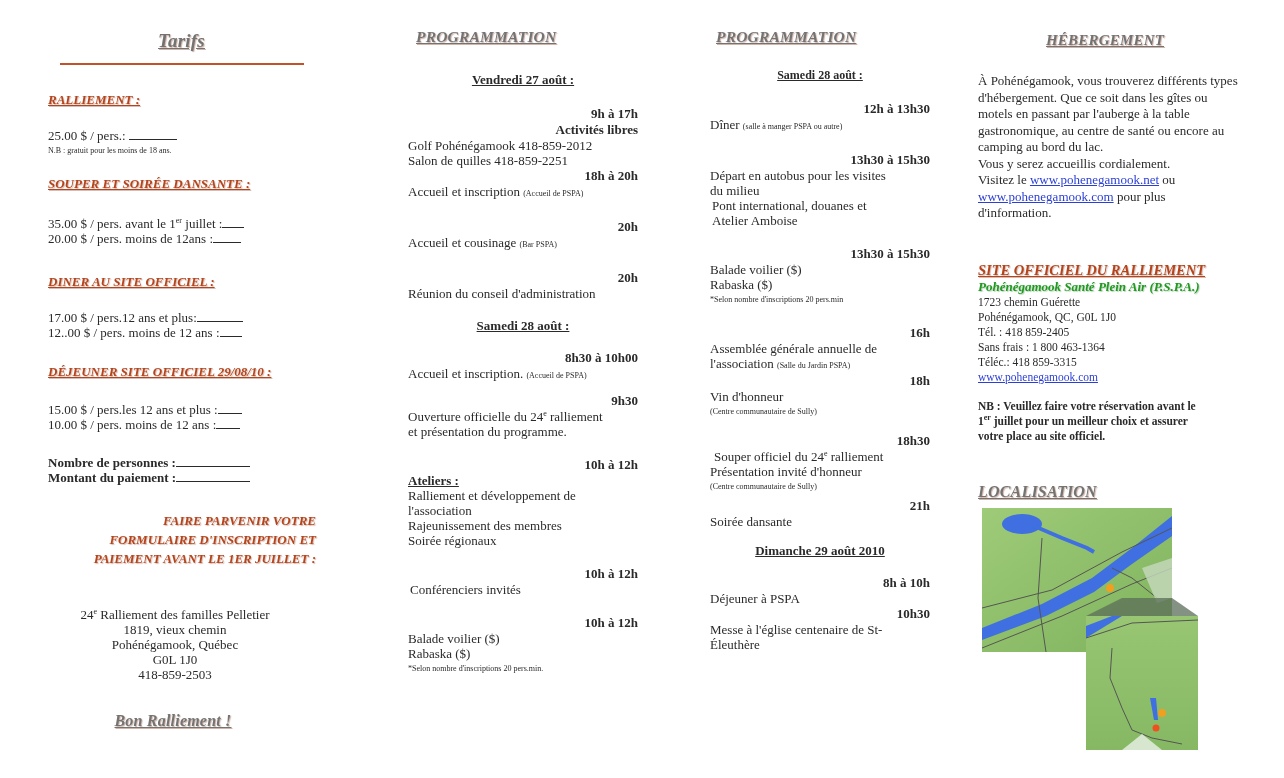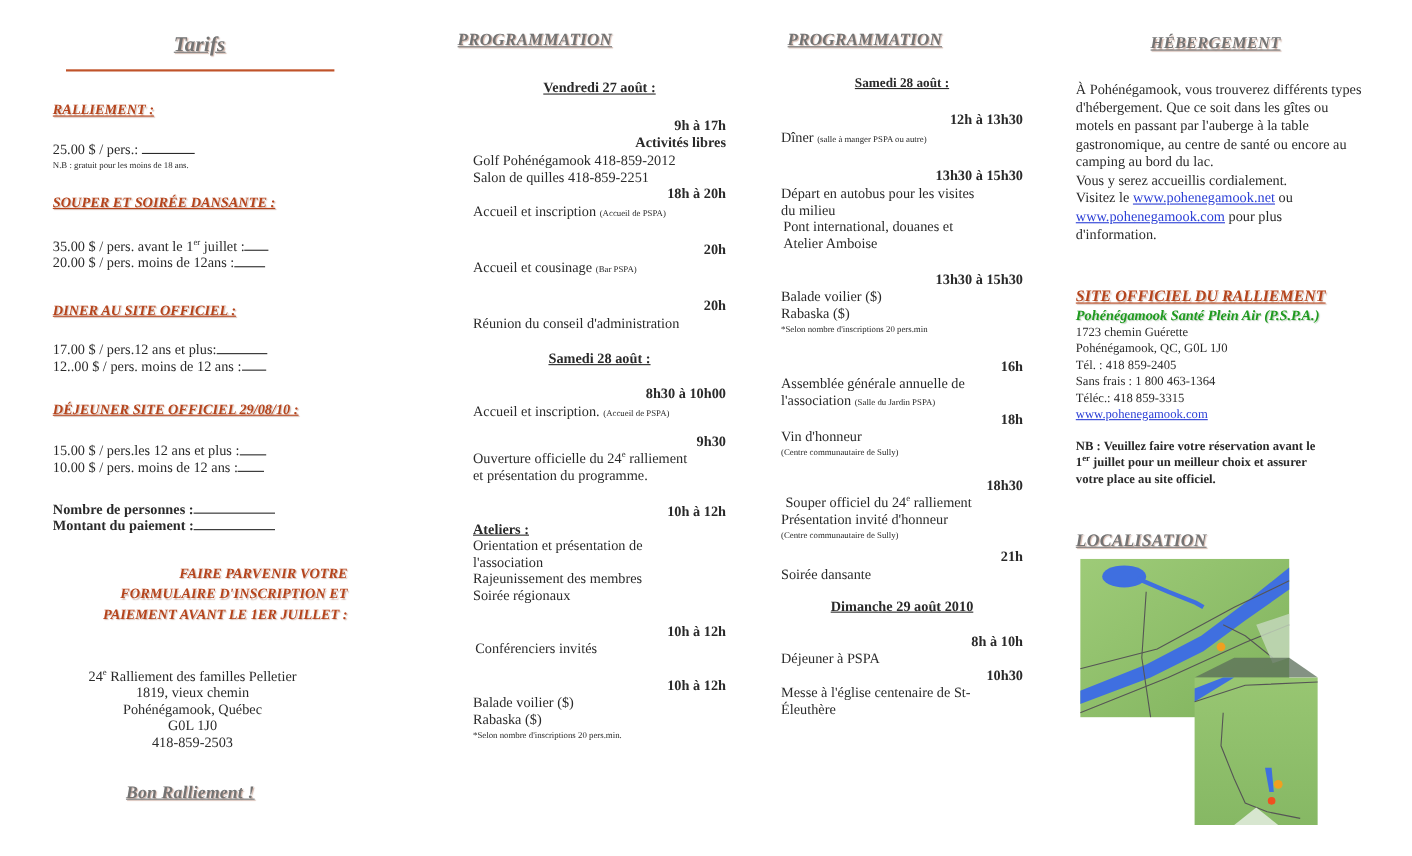--- a/index.html
+++ b/index.html
@@ -111,21 +111,21 @@
   </div>
 
   <div class="blk center" style="top:712px; left:-10px;">
     <span class="h-red" style="font-size:16px;">Bon Ralliement !</span>
   </div>
 </div>
 
 <div class="col" id="c2">
   <div class="prog-title h-red" style="left:8px;">PROGRAMMATION</div>
 
-  <div style="position:absolute; top:72px; width:230px;margin-left:22px;">
+  <div style="position:absolute; top:72px; width:230px;">
     <p class="day">Vendredi 27 août :</p>
 
     <div style="margin-top:18px;">
       <p class="time">9h à 17h</p>
       <p class="time">Activités libres</p>
       <p class="line">Golf  Pohénégamook 418-859-2012</p>
       <p class="line">Salon de quilles 418-859-2251</p>
     </div>
     <div>
       <p class="time">18h à 20h</p>
@@ -147,21 +147,21 @@
       <p class="line"><span>Accueil et inscription. </span><span class="small">(Accueil de PSPA)</span></p>
     </div>
     <div style="margin-top:10px;">
       <p class="time">9h30</p>
       <p class="line"><span>Ouverture officielle du 24</span><sup>e</sup><span> ralliement</span></p>
       <p class="line">et présentation du programme.</p>
     </div>
     <div style="margin-top:18px;">
       <p class="time">10h à 12h</p>
       <p class="line bold u">Ateliers :</p>
-      <p class="line">Orientation et présentation de</p>
+      <p class="line">Ralliement et développement de</p>
       <p class="line">l'association</p>
       <p class="line">Rajeunissement des membres</p>
       <p class="line">Soirée régionaux</p>
     </div>
     <div style="margin-top:18px;">
       <p class="time">10h à 12h</p>
       <p class="line" style="padding-left:2px;">Conférenciers invités</p>
     </div>
     <div style="margin-top:18px;">
       <p class="time">10h à 12h</p>

